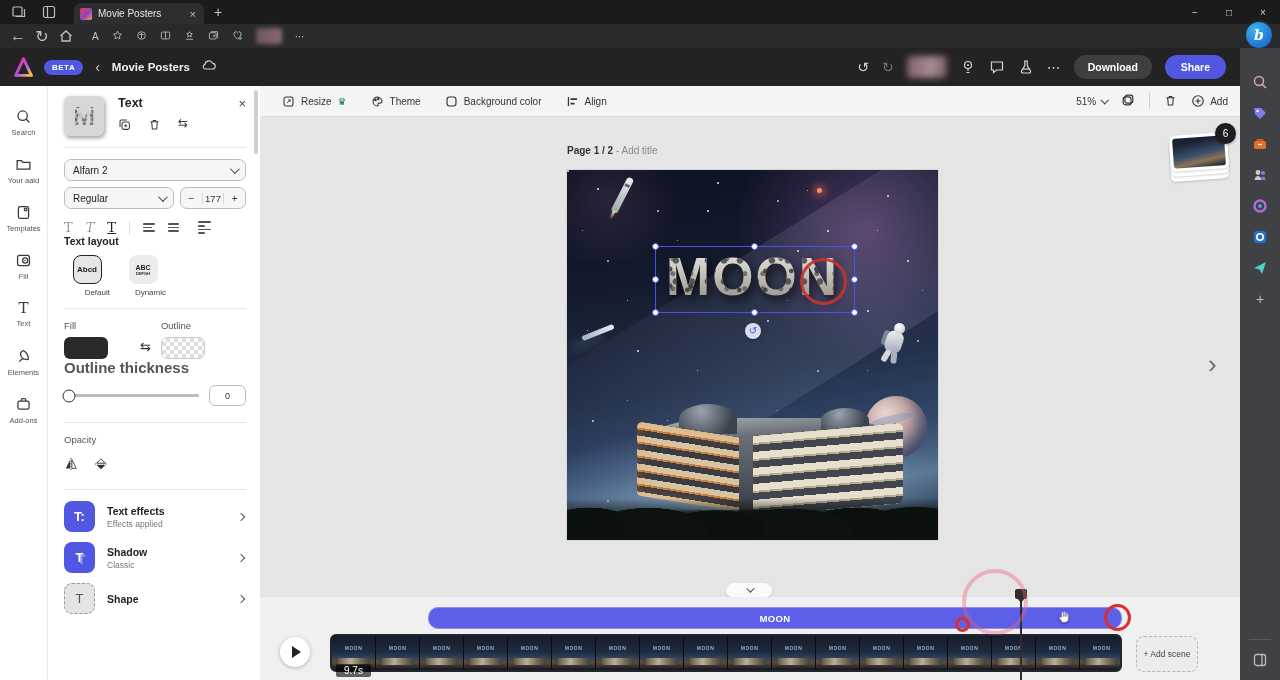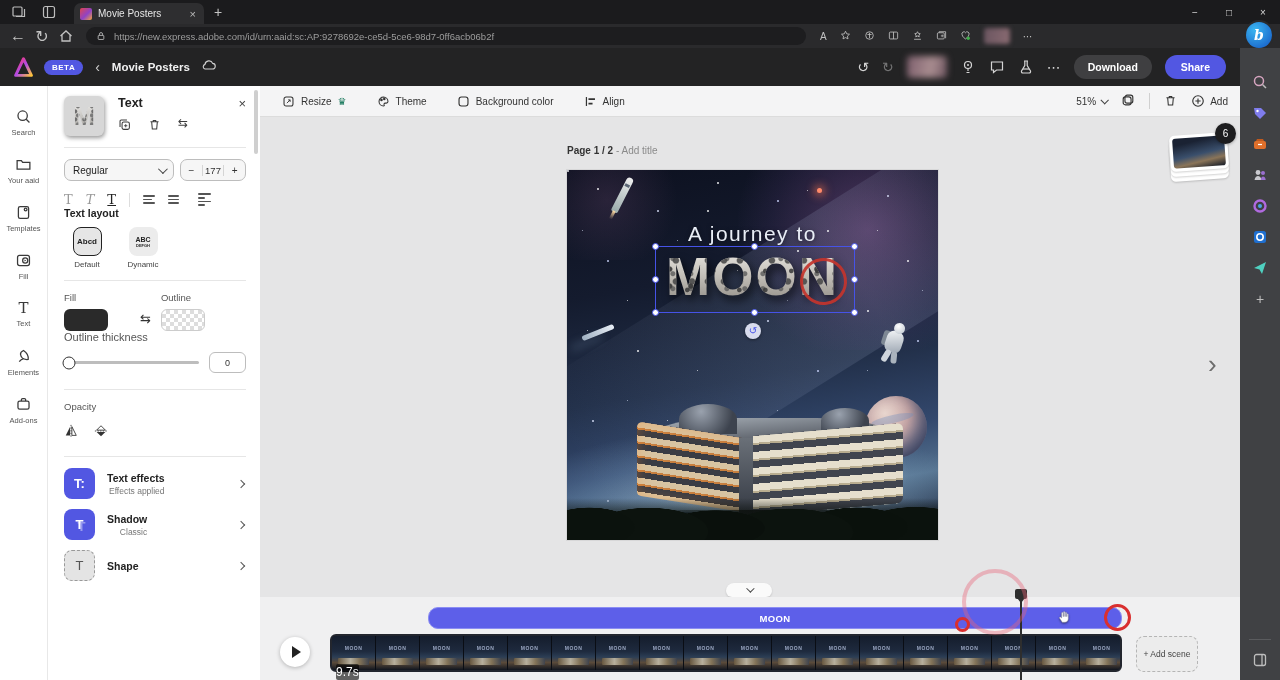--- a/index.html
+++ b/index.html
@@ -69,21 +69,21 @@
   .stepper > div { flex:1; text-align:center; font-size:10px; color:#333; }
   .stepper .mid { border-left:1px solid #d5d5d5; border-right:1px solid #d5d5d5; font-size:9.5px; }
   .fmt-row { display:flex; align-items:center; gap:13px; margin-top:11px; color:#9a9a9a; }
   .fmt-T { font-family:"DejaVu Serif",serif; font-size:13px; }
   .fmt-T.on { color:#222; text-decoration:underline; }
   .fmt-sep { width:1px; height:14px; background:#ddd; }
   .bars { display:inline-flex; flex-direction:column; gap:2px; }
   .bars i { display:block; height:1.6px; background:#555; border-radius:1px; }
   .sec-h { font-size:10.5px; font-weight:bold; color:#222; }
   .layout-row { display:flex; gap:10px; margin-top:8px; }
-  .lay-btn { width:46px; text-align:center; }
+  .lay-btn { width:46px; text-align:right; }
   .lay-box { width:29px; height:29px; margin:0 auto; border-radius:8px; background:#ececec; display:flex; flex-direction:column; align-items:center; justify-content:center; font-size:7px; color:#222; }
   .lay-box.sel { border:1.6px solid #222; background:#e6e6e6; }
   .lay-cap { font-size:8px; color:#444; margin-top:4px; }
   .lay-dyn1 { font-size:7px; font-weight:bold; line-height:7px; }
   .lay-dyn2 { font-size:4px; font-weight:bold; line-height:5px; }
   .fo-row { display:flex; align-items:center; margin-top:4px; }
   .fo-col { width:76px; }
   .fo-label { font-size:9.5px; color:#555; margin-bottom:6px; }
   .swatch { width:44px; height:22px; border-radius:6px; }
   .swatch.fill { background:#2a2a2a; }
@@ -92,29 +92,29 @@
   .slider-row { display:flex; align-items:center; margin-top:9px; }
   .track { position:relative; flex:1; height:2.5px; border-radius:2px; background:#bdbdbd; margin-right:10px; }
   .track .fillpart { position:absolute; left:0; top:0; bottom:0; background:#3a3a3a; border-radius:2px; }
   .knob { position:absolute; top:50%; width:13px; height:13px; border:1.6px solid #333; border-radius:50%; background:#fff; transform:translate(-50%,-50%); }
   .valbox { width:37px; height:21px; border:1px solid #bdbdbd; border-radius:6px; display:flex; align-items:center; justify-content:center; font-size:9px; color:#333; }
   .flip-row { display:flex; gap:16px; margin-top:12px; color:#333; }
   .flip-row svg { width:14px; height:14px; }
   .eff-row { display:flex; align-items:center; margin-top:10px; position:relative; }
   .eff-ic { width:31px; height:31px; border-radius:8px; background:#5257e2; color:#fff; display:flex; align-items:center; justify-content:center; font-weight:bold; font-size:13px; }
   .eff-ic.gray { background:#e4e4e4; color:#555; font-weight:normal; }
-  .eff-tx { margin-left:12px;text-align:right; }
+  .eff-tx { margin-left:12px; }
   .eff-t { font-size:10.5px; font-weight:bold; color:#222; }
   .eff-s { font-size:8.5px; color:#777; margin-top:2px; }
   .eff-chev { position:absolute; right:2px; width:6px; height:6px; border-right:1.4px solid #555; border-top:1.4px solid #555; transform:rotate(45deg); }
 
   
   .editor { position:absolute; left:260px; top:86px; width:980px; height:594px; background:#e5e5e6; }
   .etoolbar { position:absolute; left:0; top:0; width:980px; height:31px; background:#f4f4f5; border-bottom:1px solid #dcdcdc; display:flex; align-items:center; }
-  .tb-left { display:flex; align-items:center; gap:30px; margin-left:22px;justify-content:space-between; }
+  .tb-left { display:flex; align-items:center; gap:24px; margin-left:22px;justify-content:space-between; }
   .tb-item { display:flex; align-items:center; gap:6px; font-size:10px; color:#333; }
   .tb-item svg { width:13px; height:13px; }
   .crown { color:#1b7a5e; font-size:10px; }
   .tb-right { position:absolute; right:12px; display:flex; align-items:center; gap:14px; font-size:10px; color:#333; }
   .tb-sep { width:1px; height:16px; background:#d0d0d0; }
   .chev-sm { width:6px; height:6px; border-right:1.3px solid #444; border-bottom:1.3px solid #444; transform:rotate(45deg) translateY(-1px); display:inline-block; }
 
   .canvas-zone { position:absolute; left:0; top:31px; width:980px; height:480px; }
   .page-label { position:absolute; left:307px; top:28px; font-size:10px; }
   .page-label b { color:#333; }
@@ -197,21 +197,21 @@
   
   .timeline { position:absolute; left:0; top:511px; width:980px; height:83px; background:#f0f0f1; }
   .clipbar { position:absolute; left:168px; top:10px; width:694px; height:22px; background:#5d5fe9; border:1.5px solid #8b8df2; border-radius:10px; display:flex; align-items:center; justify-content:center; }
   .clipbar span { color:#fff; font-size:9.5px; font-weight:bold; letter-spacing:.4px; }
   .playbtn { position:absolute; left:20px; top:40px; width:30px; height:30px; border-radius:50%; background:#fff; box-shadow:0 1px 4px rgba(0,0,0,.25); display:flex; align-items:center; justify-content:center; }
   .playtri { width:0; height:0; border-left:9px solid #222; border-top:6px solid transparent; border-bottom:6px solid transparent; margin-left:3px; }
   .filmstrip { position:absolute; left:70px; top:37px; width:792px; height:38px; background:#10151f; border:2px solid #23262e; border-radius:6px; display:flex; overflow:hidden; }
   .fseg { position:relative; width:44px; height:100%; border-right:1px solid #0a0d14; background:linear-gradient(180deg,#151d2c 0%,#1e2a3e 45%,#2c3e55 62%,#5a4a3a 78%,#10151f 100%); flex:0 0 auto; }
   .fseg-t { position:absolute; left:0; top:9px; width:100%; text-align:center; font-size:5px; font-weight:bold; color:#9aa6c2; letter-spacing:.5px; }
   .fseg-b { position:absolute; left:6px; bottom:5px; right:6px; height:7px; border-radius:1px; background:linear-gradient(90deg,#6b5a40,#c9c2ae 40%,#8a7a5c 70%,#3c4350); opacity:.85; }
-  .duration { position:absolute; left:76px; top:67px; background:rgba(0,0,0,.6); color:#fff; font-size:12px; padding:1px 0; border-radius:2px; }
+  .duration { position:absolute; left:76px; top:67px; background:rgba(0,0,0,.6); color:#fff; font-size:10px; padding:1px 8px; border-radius:2px; }
   .addscene { position:absolute; left:876px; top:39px; width:62px; height:36px; border:1.4px dashed #b5b5b5; border-radius:8px; background:#ececec; display:flex; align-items:center; justify-content:center; font-size:8.5px; color:#444; }
 
   
   .playhead-line { position:absolute; left:760px; top:507px; width:2px; height:87px; background:#2e2e2e; z-index:40; }
   .playhead-knob { position:absolute; left:755px; top:503px; width:12px; height:10px; background:#2e2e2e; border-radius:2px; z-index:41; }
   .playhead-knob:after { content:""; position:absolute; left:2px; top:9px; border-left:4px solid transparent; border-right:4px solid transparent; border-top:5px solid #2e2e2e; }
   .anno { position:absolute; border-radius:50%; z-index:45; }
   .anno-big { left:702px; top:483px; width:66px; height:66px; border:4px solid rgba(233,100,120,.4); }
   .anno-sm { left:695px; top:531px; width:15px; height:15px; border:3px solid #d92f2f; }
   .anno-ring { left:844px; top:518px; width:27px; height:27px; border:3.6px solid #d92f2f; }
@@ -255,29 +255,20 @@
     </div>
   </div>
 
   <div class="urlbar">
     <div class="nav-ic" style="margin-left:6px">←</div>
     <div class="nav-ic">↻</div>
     <div class="nav-ic">
       <svg class="sic" viewBox="0 0 16 16" fill="none" stroke="currentColor" stroke-width="1.3">
           <path d="M2.5 8 8 3l5.5 5M4 7v6h8V7"></path>
         </svg>
-    </div>
-    <div class="url-pill">
-      <span class="lock">
-        <svg class="sic" style="width:10px;height:10px" viewBox="0 0 16 16" fill="none" stroke="currentColor" stroke-width="1.4">
-            <rect x="3.5" y="7" width="9" height="6.5" rx="1"></rect>
-            <path d="M5.5 7V5a2.5 2.5 0 0 1 5 0v2"></path>
-          </svg>
-      </span>
-      <span class="url-text">https://new.express.adobe.com/id/urn:aaid:sc:AP:9278692e-ce5d-5ce6-98d7-0ff6acb06b2f</span>
     </div>
     <div class="url-icos">
       <span>A</span>
       <span>
         <svg class="sic" style="width:11px;height:11px" viewBox="0 0 16 16" fill="none" stroke="currentColor" stroke-width="1.2">
             <path d="M8 1.8 9.8 5.6l4 .5-3 2.8.8 4L8 11l-3.6 1.9.8-4-3-2.8 4-.5z"></path>
           </svg>
       </span>
       <span>
         <svg class="sic" style="width:11px;height:11px" viewBox="0 0 16 16" fill="none" stroke="currentColor" stroke-width="1.2">
@@ -434,20 +425,24 @@
           <span>
             <svg viewBox="0 0 16 16" fill="none" stroke="currentColor" stroke-width="1.3">
                 <path d="M3 4.5h10M6.5 4.5V3h3v1.5M4.5 4.5l.8 9h5.4l.8-9"></path>
               </svg>
           </span>
           <span style="font-size:12px;margin-top:-1px">⇆</span>
         </div>
       </div>
     </div>
     <hr class="p">
+    <div class="selbox">
+      <span>Alfarn 2</span>
+      <span class="chev"></span>
+    </div>
     <div class="row2">
       <div class="selbox w-weight">
         <span>Regular</span>
         <span class="chev"></span>
       </div>
       <div class="stepper">
         <div>−</div>
         <div class="mid">177</div>
         <div>+</div>
       </div>
@@ -495,21 +490,21 @@
       <div class="fo-col">
         <div class="fo-label">Fill</div>
         <div class="swatch fill"></div>
       </div>
       <div class="swap-g">⇆</div>
       <div class="fo-col">
         <div class="fo-label">Outline</div>
         <div class="swatch outline"></div>
       </div>
     </div>
-    <div class="sec-h" style="font-weight:normal;color:#555;font-size:11px">Outline thickness</div>
+    <div class="sec-h" style="font-weight:bold;color:#555;font-size:15px">Outline thickness</div>
     <div class="slider-row">
       <div class="track">
         <div class="knob" style="left:4%"></div>
       </div>
       <div class="valbox">0</div>
     </div>
     <hr class="p" style="margin-top:16px">
     <div class="sec-h" style="font-weight:normal;color:#555;font-size:9.5px;margin-top:2px">Opacity</div>
     <div class="flip-row">
       <span>
@@ -643,21 +638,20 @@
           <div class="b-base"></div>
         </div>
         <div class="astronaut">
           <div class="astro-pack"></div>
             <div class="astro-body"></div>
             <div class="astro-head"></div>
           <div class="astro-leg1"></div>
             <div class="astro-leg2"></div>
         </div>
         <div class="trees"></div>
-        <div class="p-sub">A journey to</div>
         <div class="p-moon"><span>MOON</span></div>
         <div class="selrect">
           <div class="hdl" style="left:-4px;top:-4px"></div>
           <div class="hdl" style="right:-4px;top:-4px"></div>
           <div class="hdl" style="left:-4px;bottom:-4px"></div>
           <div class="hdl" style="right:-4px;bottom:-4px"></div>
           <div class="hdl" style="left:50%;top:-4px;margin-left:-4px"></div>
           <div class="hdl" style="left:50%;bottom:-4px;margin-left:-4px"></div>
           <div class="hdl" style="left:-4px;top:50%;margin-top:-4px"></div>
           <div class="hdl" style="right:-4px;top:50%;margin-top:-4px"></div>

